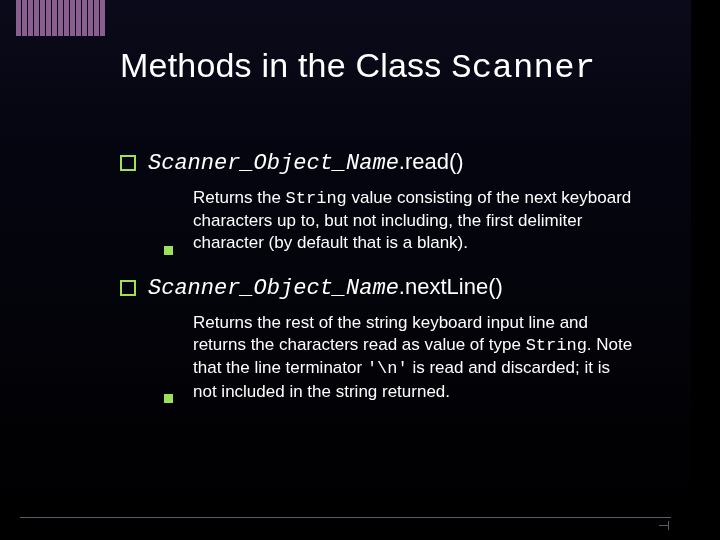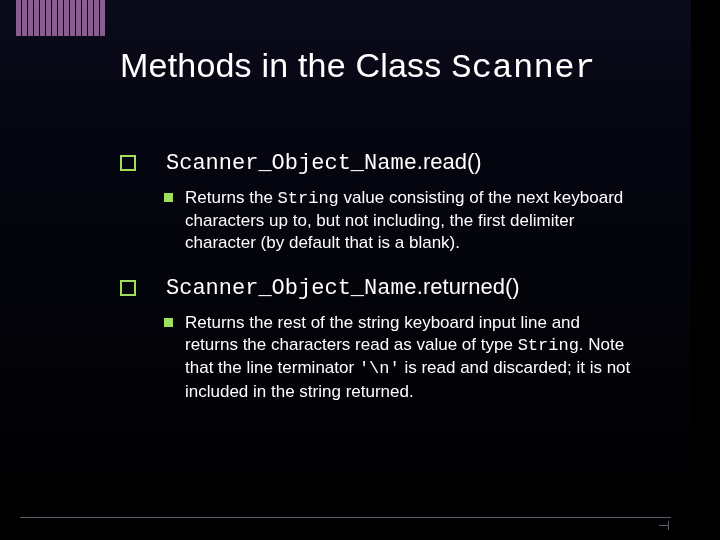--- a/index.html
+++ b/index.html
@@ -62,27 +62,27 @@
   }
   .sq-open {
     display: inline-block;
     width: 12px;
     height: 12px;
     border: 2px solid #9EE05E;
     margin-top: 7px;
     flex: 0 0 auto;
   }
   .item-head .mono {
-    margin-left: 18px;
+    font-style: italic;
   }
   .sub {
     margin-left: 44px;
     display: flex;
-    align-items: flex-start;
-    gap: 12px;
+    align-items: flex-end;
+    gap: 20px;
     font-size: 17px;
     line-height: 1.32;
   }
   .sq-solid {
     display: inline-block;
     width: 9px;
     height: 9px;
     background: #9EE05E;
     margin-top: 6px;
     flex: 0 0 auto;
@@ -152,21 +152,21 @@
       </div>
       <div class="sub">
         <span class="sq-solid"></span>
         <span class="sub-text"><span>Returns the </span><span class="mono">String</span><span> value consisting of the next keyboard characters up to, but not including, the first delimiter character (by default that is a blank).</span></span>
       </div>
     </div>
 
     <div class="item">
       <div class="item-head">
         <span class="sq-open"></span>
-        <span><span class="mono">Scanner_Object_Name</span><span>.returned()</span></span>
+        <span><span class="mono">Scanner_Object_Name</span><span>.nextLine()</span></span>
       </div>
       <div class="sub">
         <span class="sq-solid"></span>
         <span class="sub-text"><span>Returns the rest of the string keyboard input line and returns the characters read as value of type </span><span class="mono">String</span><span>.  Note that the line terminator </span><span class="mono">'\n'</span><span> is read and discarded; it is not included in the string returned.</span></span>
       </div>
     </div>
 
   </div>
 
   <div class="footer-line"></div>

